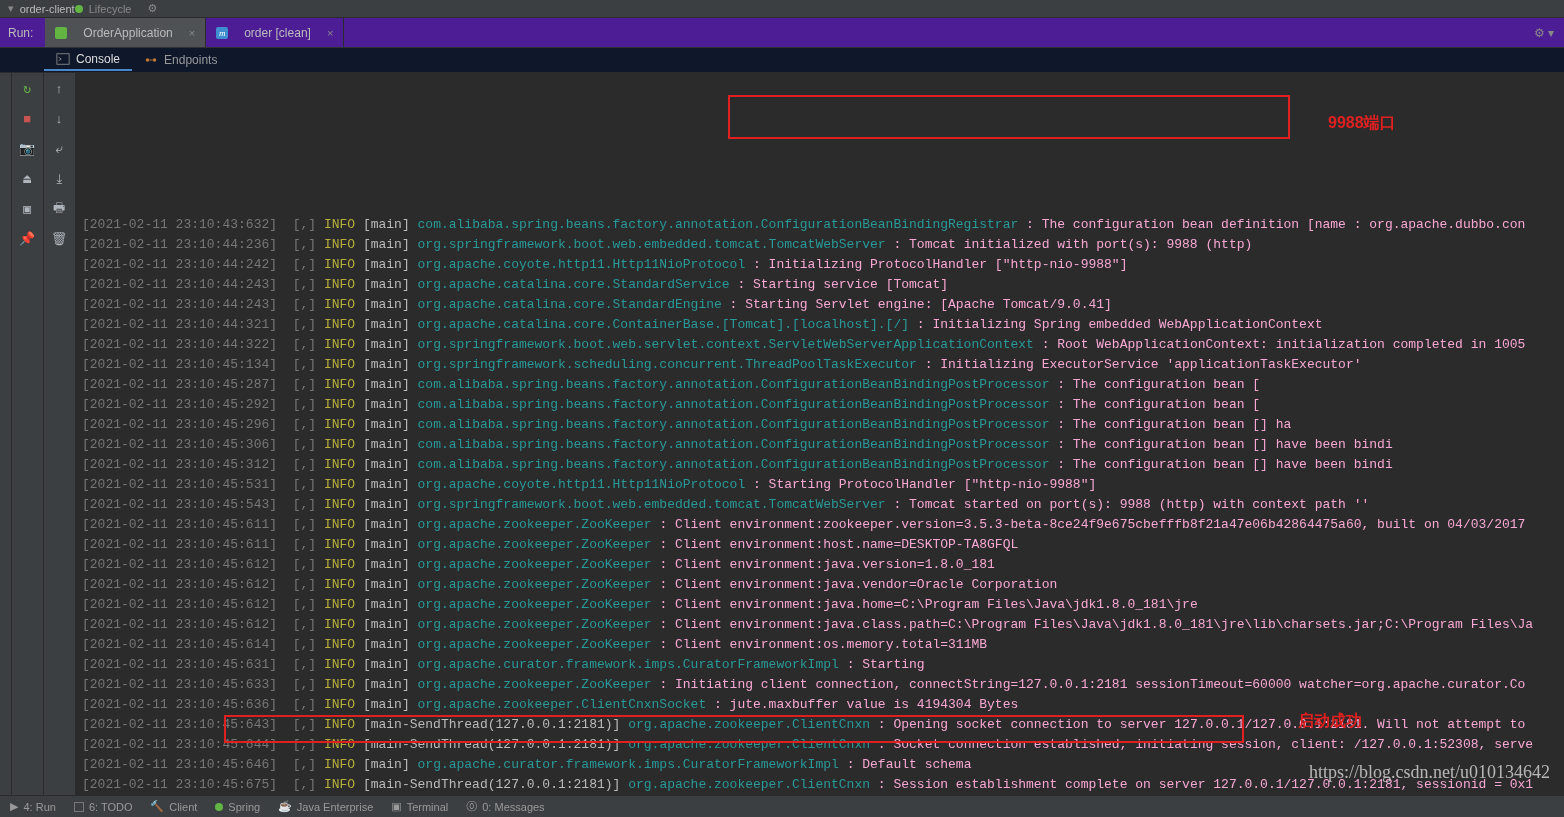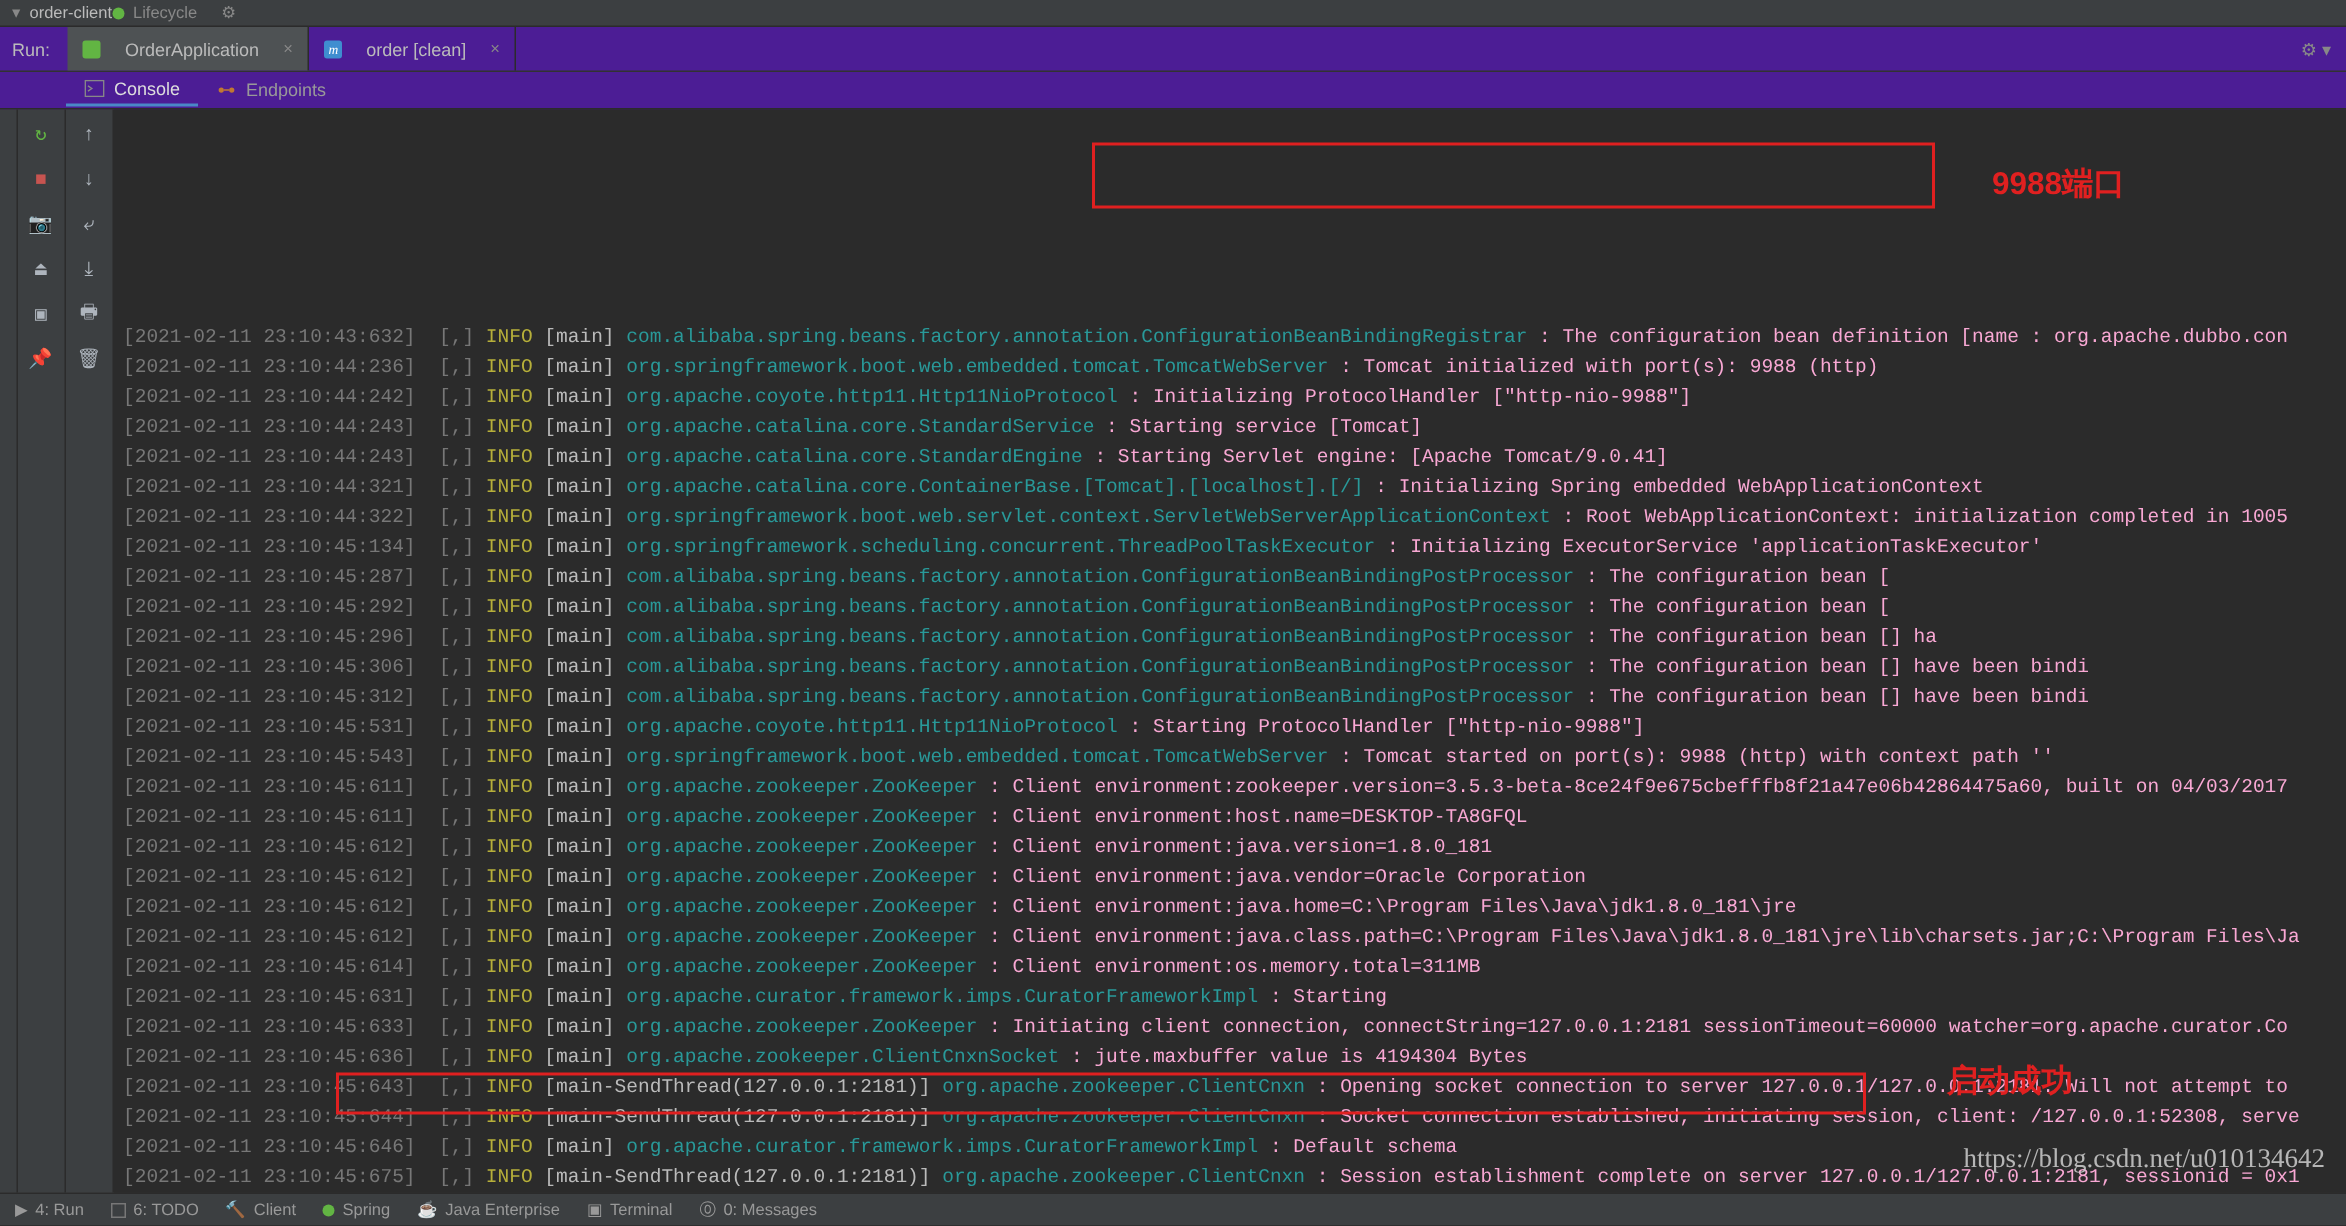--- a/index.html
+++ b/index.html
@@ -45,21 +45,21 @@
     height: 100%;
     cursor: default;
   }
   .tab.active { background: #4e5254; }
   .tab .close { color: #888; font-size: 11px; }
   .ico-green { width:12px; height:12px; display:inline-block; background:#62b543; border-radius:2px; }
   .ico-blue { width:12px; height:12px; display:inline-block; background:#3f8ed0; border-radius:2px; font-style:italic; color:#fff; font-size:9px; text-align:center; line-height:12px; font-family:serif;}
   .tabbar .gear { margin-left:auto; margin-right:10px; color:#888; }
   .subtabs {
     height: 25px;
-    background: #4c1d95;
+    background: #0f172a;
     display:flex; align-items:center;
     padding-left: 44px;
     font-family: "Segoe UI", sans-serif;
     font-size: 12px;
     border-bottom: 1px solid #2b2b2b;
   }
   .subtab { display:flex; align-items:center; gap:6px; padding:3px 12px; color:#999; }
   .subtab.active { border-bottom: 2px solid #4a88c7; color:#ddd; }
   .svg-small { width:14px; height:14px; }
   .workarea { display:flex; height: calc(100% - 18px - 30px - 25px - 22px); }
@@ -95,21 +95,21 @@
   .br { color:#777777; }
   .lvl { color:#b6af3a; }
   .thr { color:#bbbbbb; }
   .cls { color:#299999; }
   .msg { color:#f9a8d4; }
   .box-red1 {
     position:absolute;
     border:2px solid #e02020;
     pointer-events:none;
   }
-  .anno { position:absolute; color:#e02020; font-family:"Microsoft YaHei","Segoe UI",sans-serif; font-size:21px; font-weight:bold; }
+  .anno { position:absolute; color:#e02020; font-family:"Microsoft YaHei","Segoe UI",sans-serif; font-size:16px; font-weight:bold; }
   .watermark { position:absolute; right:14px; bottom:34px; color:#cfcfcf; font-family:Liberation Serif, serif; font-size:18px; opacity:0.85; }
   .statusbar {
     height:22px; background:#3c3f41; border-top:1px solid #2b2b2b;
     display:flex; align-items:center; gap:18px; padding:0 10px;
     font-family:"Segoe UI",sans-serif; font-size:11px; color:#999;
   }
   .statusbar .item { display:flex; align-items:center; gap:5px; }
   .dot-green { width:8px;height:8px;border-radius:50%;background:#62b543;display:inline-block;}
   .chip { width:10px;height:10px;display:inline-block;border:1px solid #777;}
 </style>

